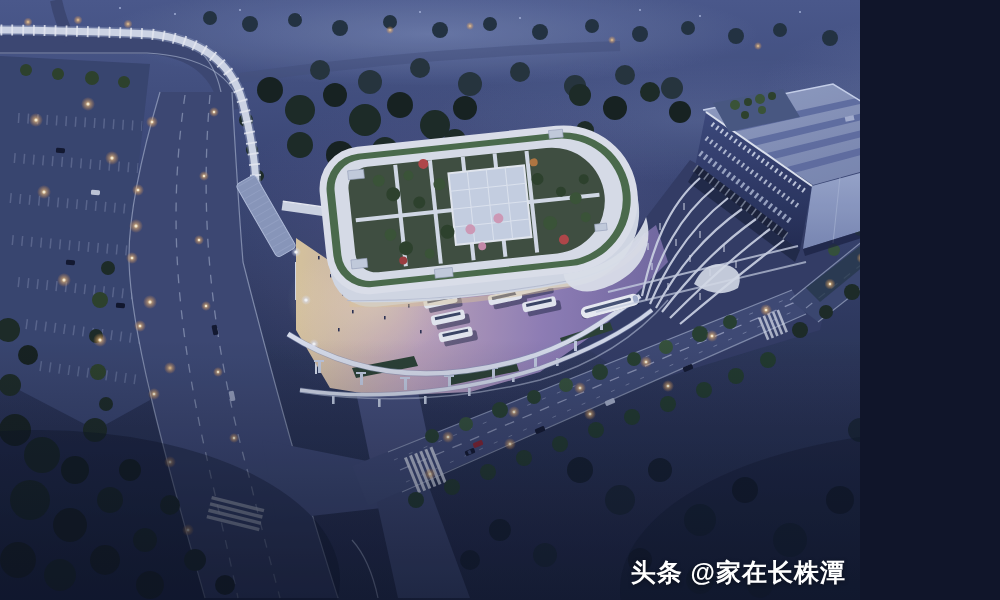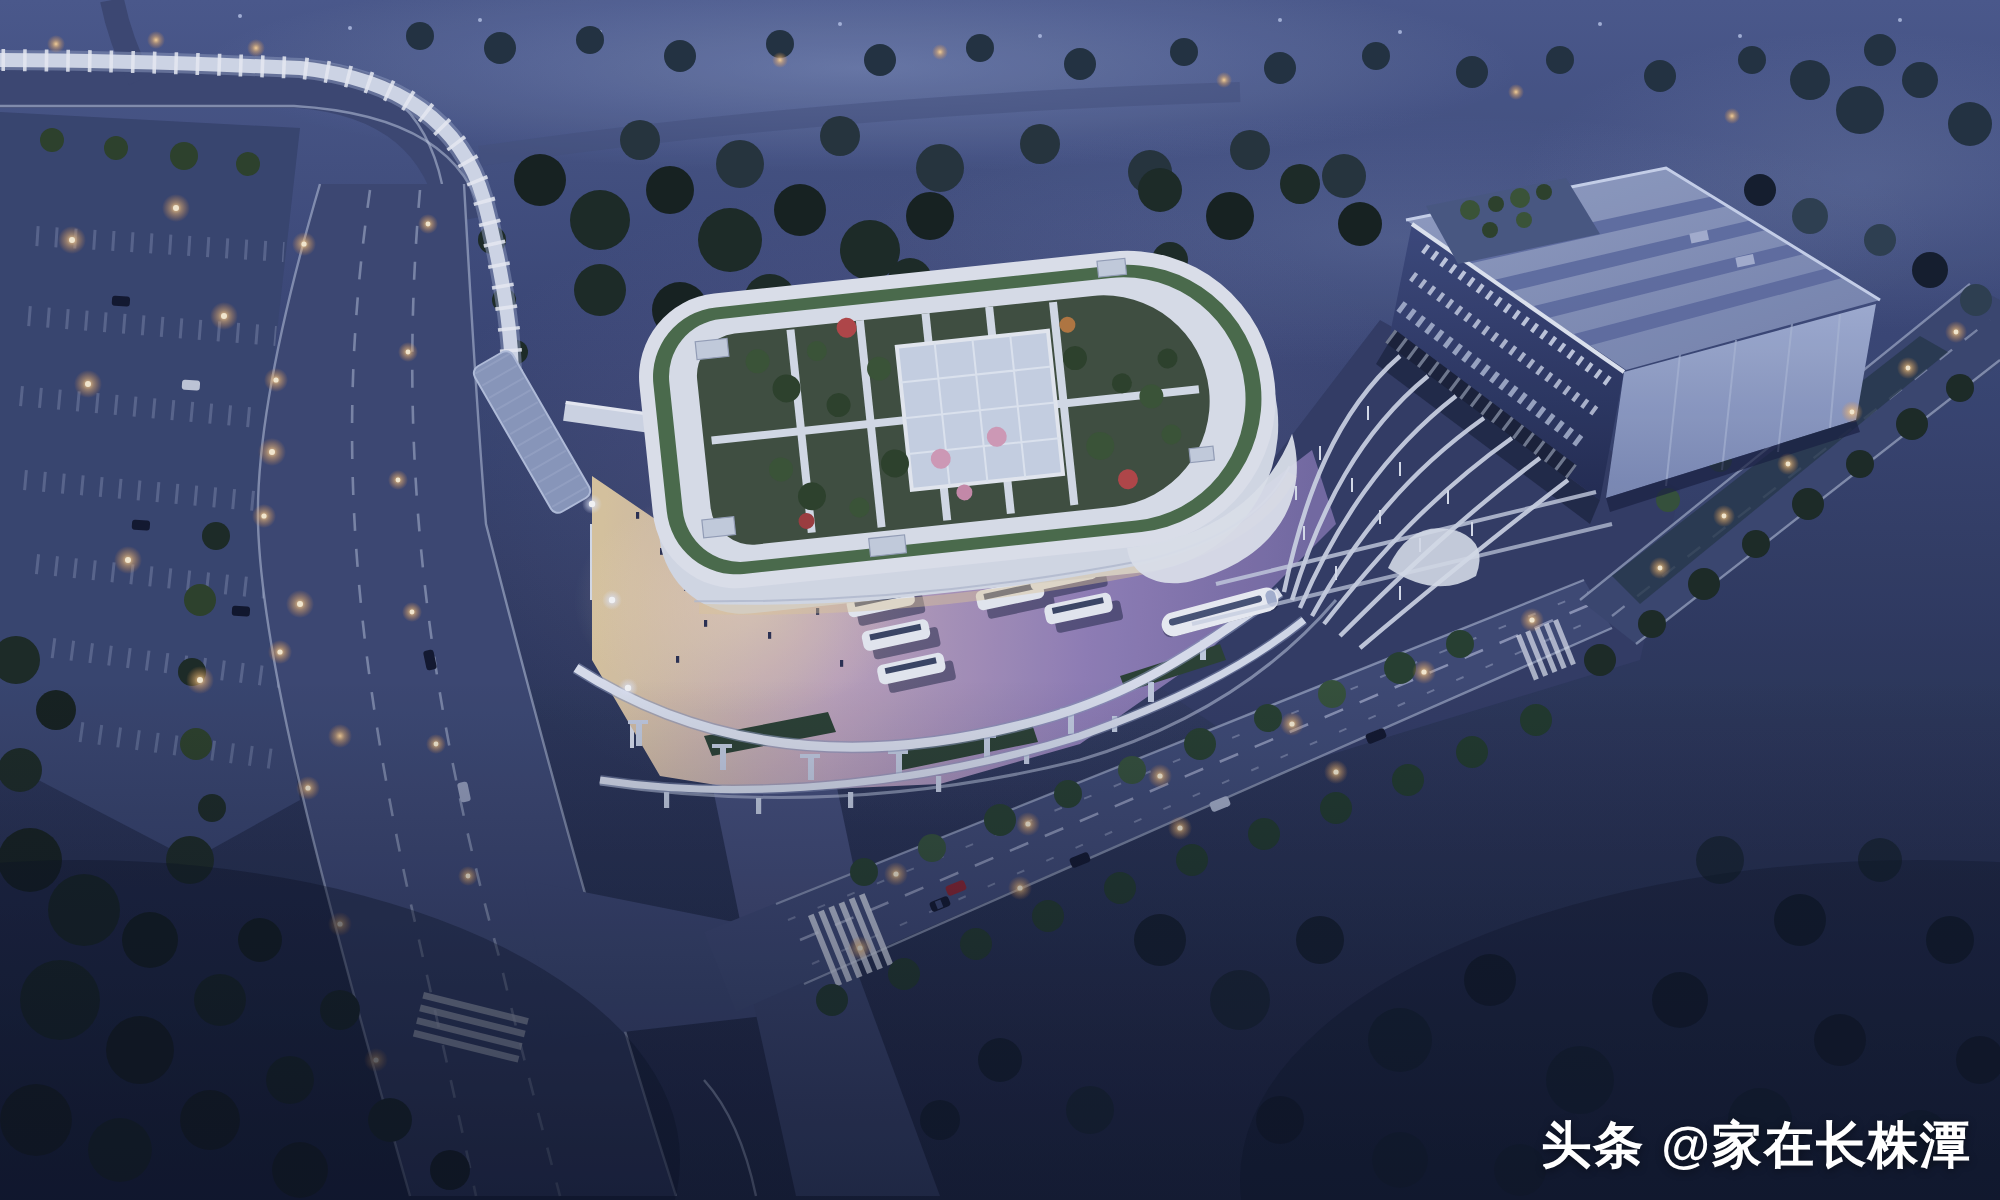--- a/index.html
+++ b/index.html
@@ -1,16 +1,16 @@
 <!DOCTYPE html>
 <html><head>
 <meta charset="utf-8">
 <style>
   html,body{margin:0;padding:0;background:#10152a;}
-  #stage{position:relative;width:1000px;height:600px;overflow:hidden;
+  #stage{position:relative;width:860px;height:600px;overflow:hidden;
          font-family:"Liberation Sans","DejaVu Sans",sans-serif;}
   #stage svg{position:absolute;left:0;top:0;display:block;}
   
   .tA{fill:#233240}.tB{fill:#26343c}.tC{fill:#16211e}.tD{fill:#1c2a24}
   .tE{fill:#27402f}.tF{fill:#223a2c}.tG{fill:#141d2c}.tH{fill:#192534}
   .tI{fill:#2f4050}.tJ{fill:#36523a}.tK{fill:#3c5535}.tL{fill:#2e4229}
   .mark{stroke:#cdd6ee;fill:none}
   .edge{stroke:#c3cde6;stroke-width:1.2;fill:none;opacity:.55}
   .car{fill:#12172e}
   #watermark{position:absolute;right:14px;bottom:11px;color:#ffffff;

